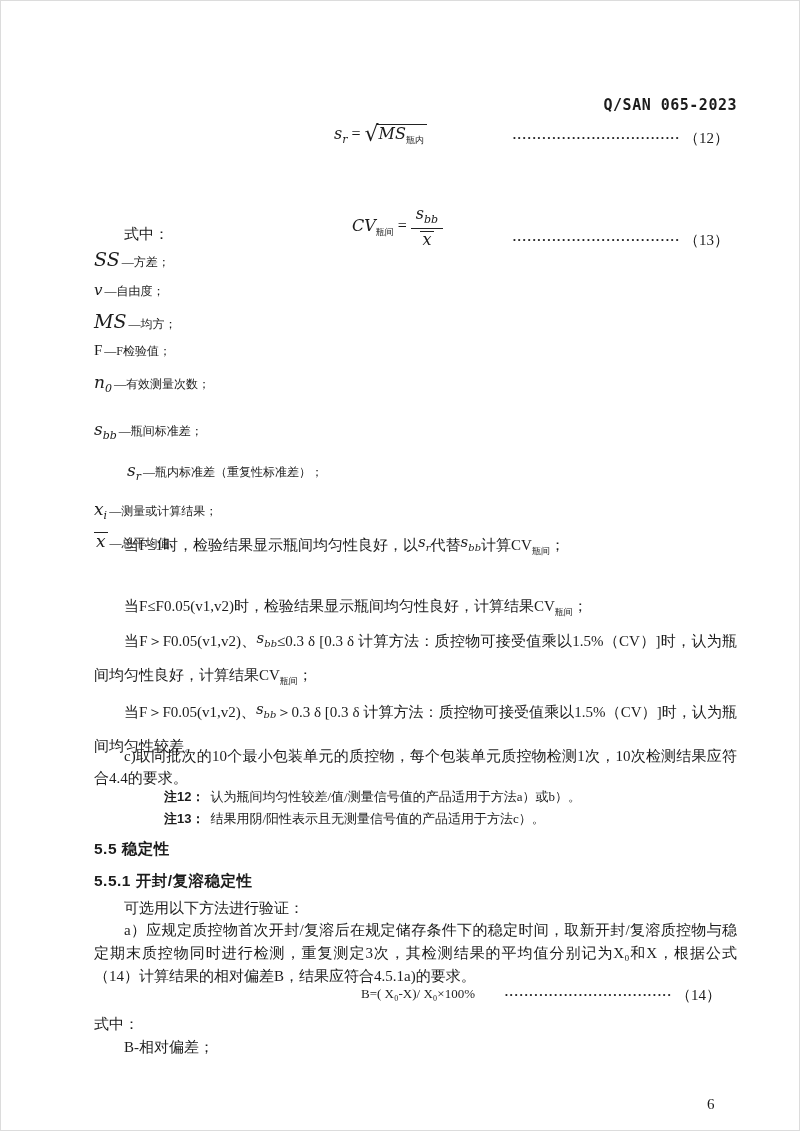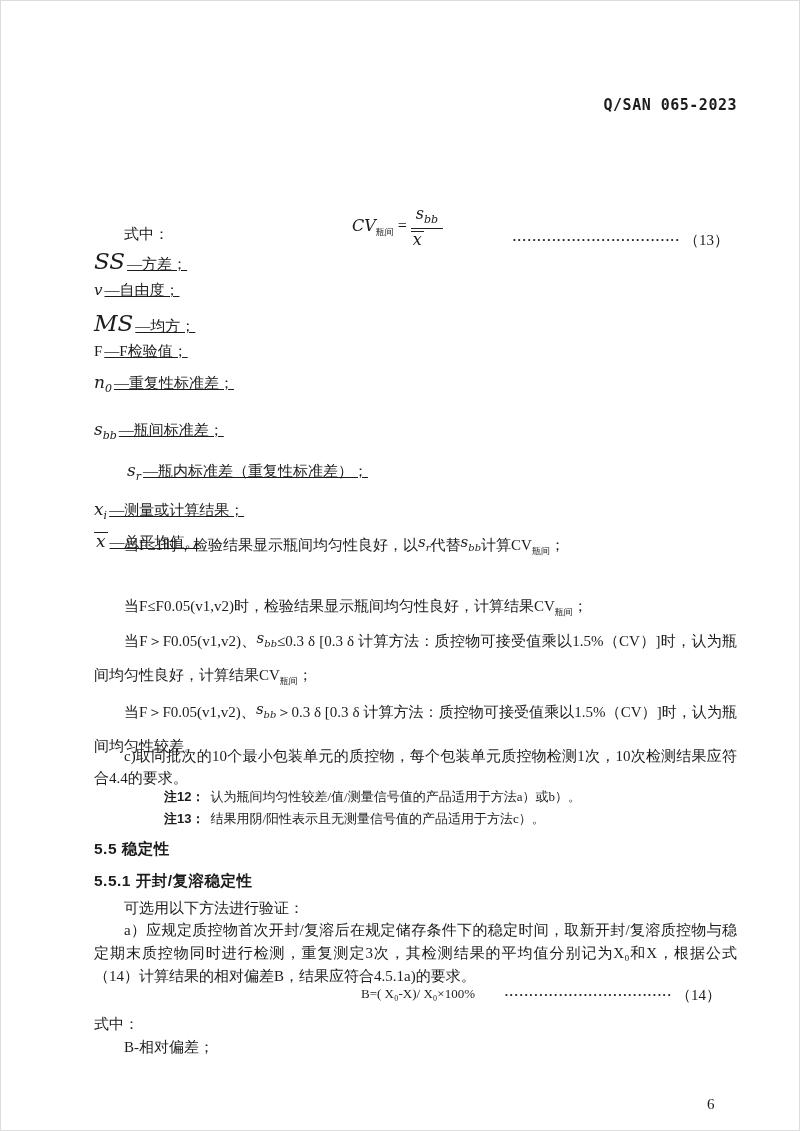--- a/index.html
+++ b/index.html
@@ -26,73 +26,81 @@
   .frow{position:absolute;left:93px;right:62px;}
   .fmath{position:absolute;font-size:16px;white-space:nowrap;}
   .fleader{position:absolute;white-space:nowrap;}
   .dots{font-size:13px;letter-spacing:0.6px;font-weight:bold;color:#222;vertical-align:1px;}
   .fnum{font-size:15px;margin-left:4px;}
   .it{font-style:italic;font-family:"DejaVu Serif",serif;}
   .cnsub{font-size:9px;font-style:normal;letter-spacing:0;}
   .latsub{font-size:11px;}
   .rad{font-size:22px;font-family:"DejaVu Serif",serif;position:relative;top:2px;margin-right:-2px;}
   .radicand{display:inline-block;border-top:1.2px solid #222;padding:0 3px 0 2px;line-height:1.15;}
-  .frac{display:inline-block;vertical-align:middle;line-height:1.1;}
+  .frac{display:inline-block;vertical-align:middle;text-align:center;line-height:1.1;}
   .frac .fr-num{display:block;border-bottom:1.2px solid #222;padding:0 5px 2px 5px;}
   .frac .fr-den{display:block;padding-top:2px;}
   .obar{display:inline-block;border-top:1.2px solid #222;line-height:1.05;padding:0 2px;}
   
   .body-line{left:93px;right:62px;line-height:22px;}
   .para{position:absolute;left:93px;right:62px;line-height:23px;text-indent:30px;text-align:justify;}
   .para.tall{line-height:29px;}
   
   .def-item{position:absolute;left:93px;white-space:nowrap;}
   .dsym{font-style:italic;font-family:"DejaVu Serif",serif;}
-  .sz19{font-size:23px;}
+  .sz19{font-size:19px;}
   .sz17{font-size:17px;}
   .sz15{font-size:15px;}
   .roman{font-style:normal;font-family:"Liberation Serif",serif;font-size:15px;}
-  .ddesc{font-size:15px;margin-left:2px;text-decoration:underline;}
+  .ddesc{font-size:12px;margin-left:2px;}
   
   .msym{font-style:italic;font-family:"DejaVu Serif",serif;position:relative;top:-3px;font-size:15px;}
   .msym sub{font-size:10px;}
   
   .note{position:absolute;left:123px;right:62px;font-size:13px;line-height:18px;}
   .note-label{font-weight:bold;font-family:"Liberation Sans","DejaVu Sans",sans-serif;font-size:13px;margin-right:6px;margin-left:40px;}
   
   .heading{position:absolute;left:93px;right:62px;
     font-family:"Liberation Sans","DejaVu Sans",sans-serif;
     font-weight:bold;font-size:15.5px;letter-spacing:0.5px;}
   
   .page-num{position:absolute;left:706px;top:1095px;font-size:15px;}
 </style>
 </head>
 <body>
 
 <div class="page">
 
   <div class="abs doc-header">Q/SAN 065-2023</div>
 
+  <div class="frow" id="f12" style="top:112px;height:46px;">
+    <span class="fmath" style="left:240px;top:6px;">
+      <span class="it">s</span><sub class="latsub it">r</sub><span> = </span><span class="rad">√</span><span class="radicand"><span class="it">MS</span><sub class="cnsub">瓶内</sub></span>
+    </span>
+    <span class="fleader" style="right:8px;top:16px;">
+      <span class="dots">··································</span><span class="fnum">（12）</span>
+    </span>
+  </div>
 
   <div class="frow" id="f13" style="top:163px;height:58px;margin-top:39px;">
     <span class="fmath" style="left:258px;top:2px;">
       <span class="it">CV</span><sub class="cnsub">瓶间</sub><span> = </span><span class="frac"><span class="fr-num"><span class="it">s</span><sub class="latsub it">bb</sub></span><span class="fr-den"><span class="obar"><span class="it">x</span></span></span></span>
     </span>
     <span class="fleader" style="right:8px;top:28px;">
       <span class="dots">··································</span><span class="fnum">（13）</span>
     </span>
   </div>
 
   <div class="abs body-line" style="top:222px;left:123px;">式中：</div>
 
   <div class="def-item" style="top:247px;"><span class="dsym sz19"><span>SS</span><sub class="latsub"></sub></span><span class="ddesc">—方差；</span></div>
   <div class="def-item" style="top:280px;"><span class="dsym sz15"><span>v</span><sub class="latsub"></sub></span><span class="ddesc">—自由度；</span></div>
   <div class="def-item" style="top:309px;"><span class="dsym sz19"><span>MS</span><sub class="latsub"></sub></span><span class="ddesc">—均方；</span></div>
   <div class="def-item" style="top:341px;"><span class="roman"><span>F</span><sub class="latsub"></sub></span><span class="ddesc">—F检验值；</span></div>
-  <div class="def-item" style="top:371px;"><span class="dsym sz17"><span>n</span><sub class="latsub">0</sub></span><span class="ddesc">—重复性标准差；</span></div>
+  <div class="def-item" style="top:371px;"><span class="dsym sz17"><span>n</span><sub class="latsub">0</sub></span><span class="ddesc">—有效测量次数；</span></div>
   <div class="def-item" style="top:418px;"><span class="dsym sz17"><span>s</span><sub class="latsub">bb</sub></span><span class="ddesc">—瓶间标准差；</span></div>
   <div class="def-item" style="top:459px;margin-left:33px;"><span class="dsym sz17"><span>s</span><sub class="latsub">r</sub></span><span class="ddesc">—瓶内标准差（重复性标准差）；</span></div>
   <div class="def-item" style="top:498px;"><span class="dsym sz17"><span>x</span><sub class="latsub">i</sub></span><span class="ddesc">—测量或计算结果；</span></div>
   <div class="def-item" style="top:530px;"><span class="dsym sz17"><span class="obar"><span>x</span></span></span><span class="ddesc">—总平均值。</span></div>
 
   <div class="para" style="top:533px;">
     <span>当F≤1时，检验结果显示瓶间均匀性良好，以</span><span class="msym"><span>s</span><sub>r</sub></span><span>代替</span><span class="msym"><span>s</span><sub>bb</sub></span><span>计算CV</span><sub class="cnsub">瓶间</sub><span>；</span>
   </div>
 
   <div class="para" style="top:594px;">

